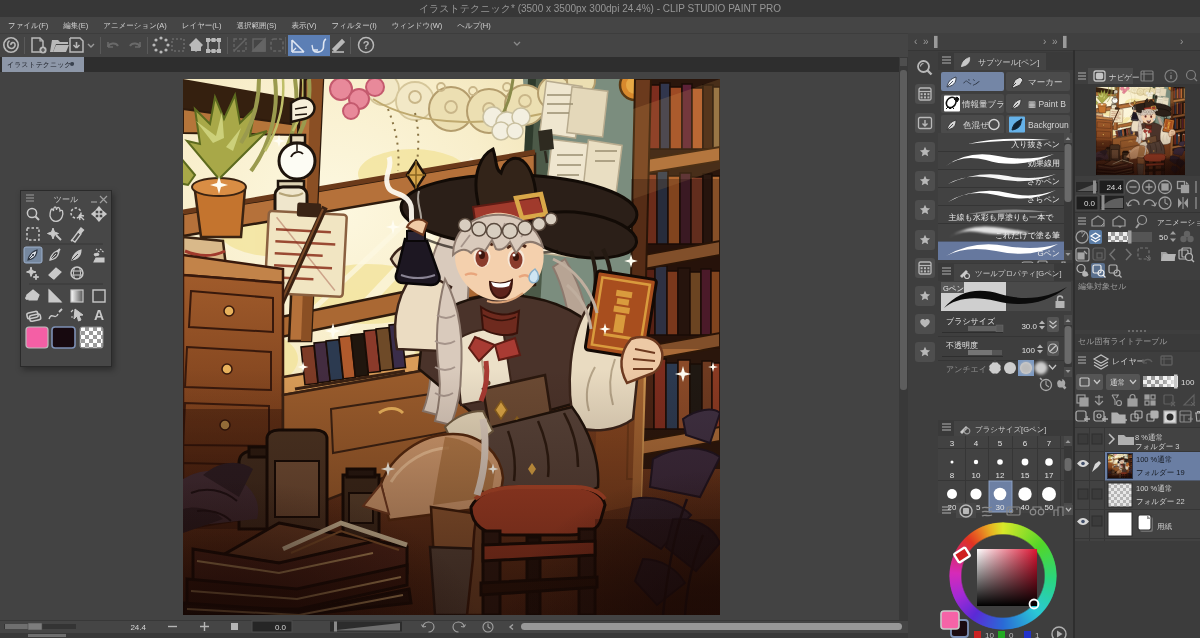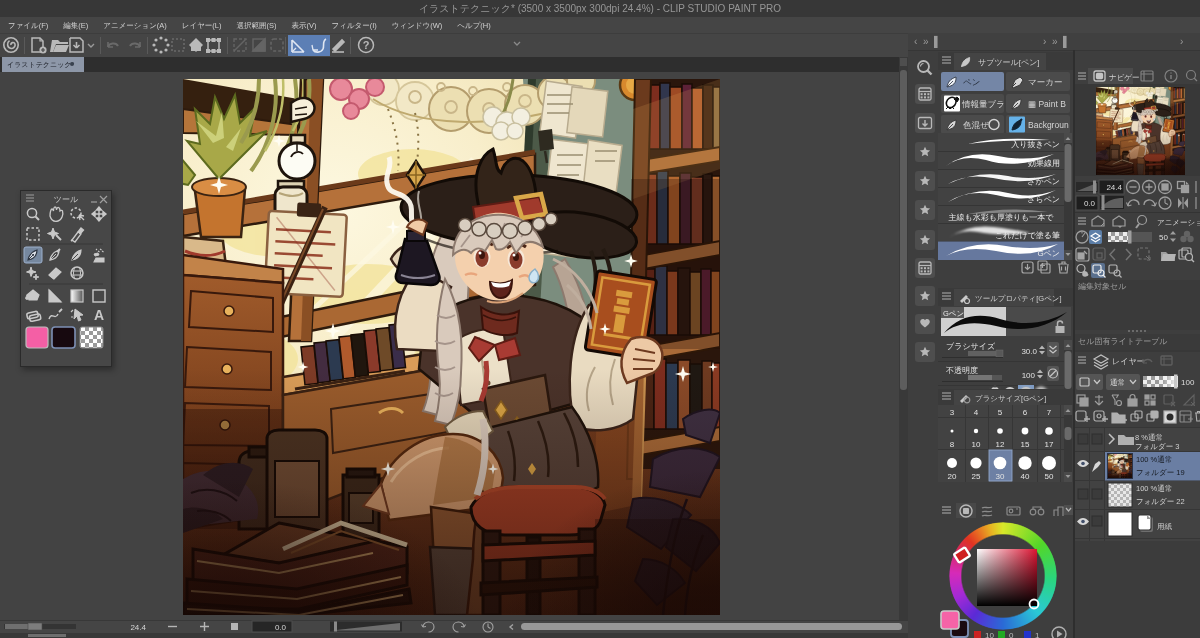--- a/index.html
+++ b/index.html
@@ -937,21 +937,21 @@
 <rect x="84" y="210" width="11" height="11" rx="2"></rect>
           <path d="M89.5 212v5M87 215l2.5 2.5 2.5-2.5"></path>
 <rect x="103" y="212" width="9" height="9" rx="1"></rect>
           <rect x="100" y="209" width="9" height="9" rx="1"></rect>
           <path d="M104.5 211v5M102 213.5h5"></path>
 <path d="M120 212h9M121 212l1 9h7l1-9M124 212v-2h3v2M123.5 214.5v4M127.5 214.5v4"></path>
 </g>
 </svg>
 </div>
 
-<div class="p" id="toolprop" style="left:938px;top:288px;width:136px;height:132px">
+<div class="p" id="toolprop" style="left:938px;top:263px;width:136px;height:132px">
 <svg width="136" height="132" viewBox="0 0 136 132">
 <rect x="0" y="0" width="136" height="18" fill="#3a3a3a"></rect>
 <rect x="16" y="1" width="100" height="17" fill="#444444"></rect>
 <g stroke="#b0b0b0" stroke-width="1.2" fill="none">
           <path d="M4 5h9M4 8h9M4 11h9"></path>
         </g>
 <g transform="translate(26,9)">
           <path d="M-4 4L2 -2l2 2-6 6z" fill="#c9c9c9"></path>
           <circle cx="3" cy="4" r="2.5" fill="none" stroke="#c9c9c9" stroke-width="1.2"></circle>
         </g>
@@ -1026,21 +1026,21 @@
           <path d="M108 122v-4M108 122l3 2" stroke-width="1.1"></path>
           <path d="M104 117l-2-2" stroke-width="1.6"></path>
 <g transform="translate(124,122) rotate(45)">
             <path d="M-5 2a3.2 3.2 0 0 1 0-4h2v-2h-2 a4.5 4.5 0 1 1 3 8z" fill="#a8a8a8" stroke="none"></path>
             <path d="M-1 0h6" stroke-width="2.6"></path>
           </g>
 </g>
 </svg>
 </div>
 
-<div class="p" id="brushsize" style="left:938px;top:389px;width:136px;height:96px">
+<div class="p" id="brushsize" style="left:938px;top:420px;width:136px;height:96px">
 <svg width="136" height="96" viewBox="0 0 136 96">
 <rect x="0" y="0" width="136" height="16" fill="#3a3a3a"></rect>
 <rect x="16" y="1" width="86" height="15" fill="#444444"></rect>
 <g stroke="#b0b0b0" stroke-width="1.2" fill="none">
           <path d="M4 4h9M4 7h9M4 10h9"></path>
         </g>
 <g transform="translate(26,8)">
           <path d="M-4 4L2 -2l2 2-6 6z" fill="#c9c9c9"></path>
           <circle cx="3" cy="3" r="2.8" fill="none" stroke="#9a9a9a" stroke-width="1.2"></circle>
         </g>

